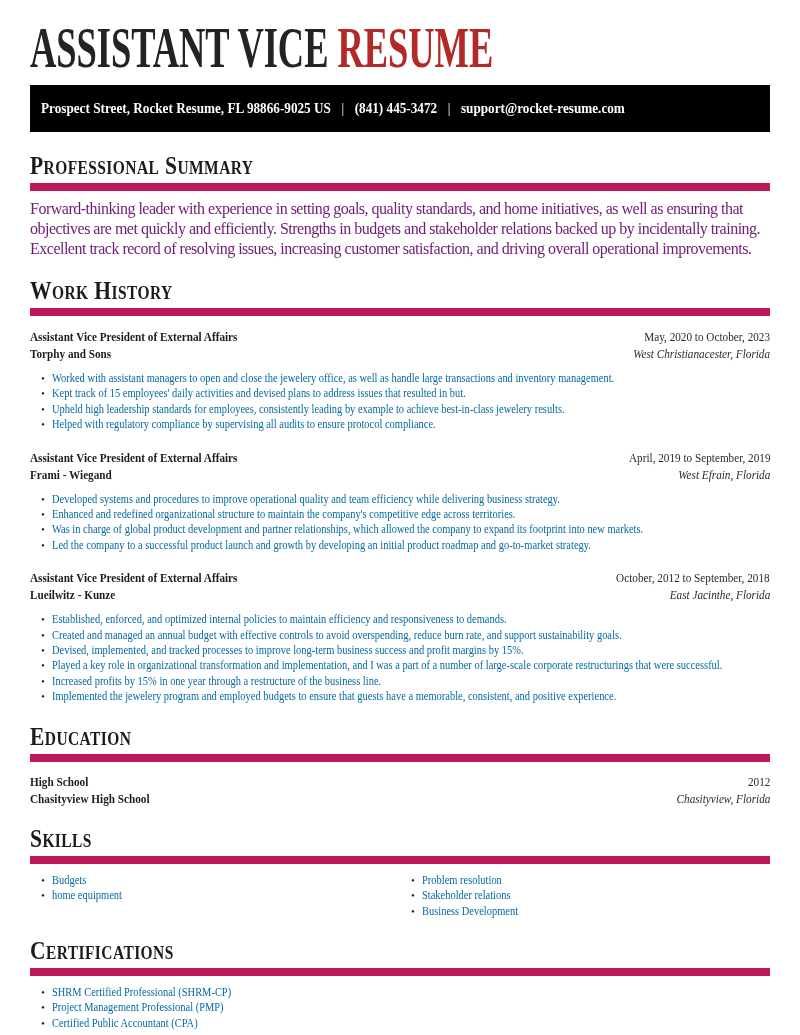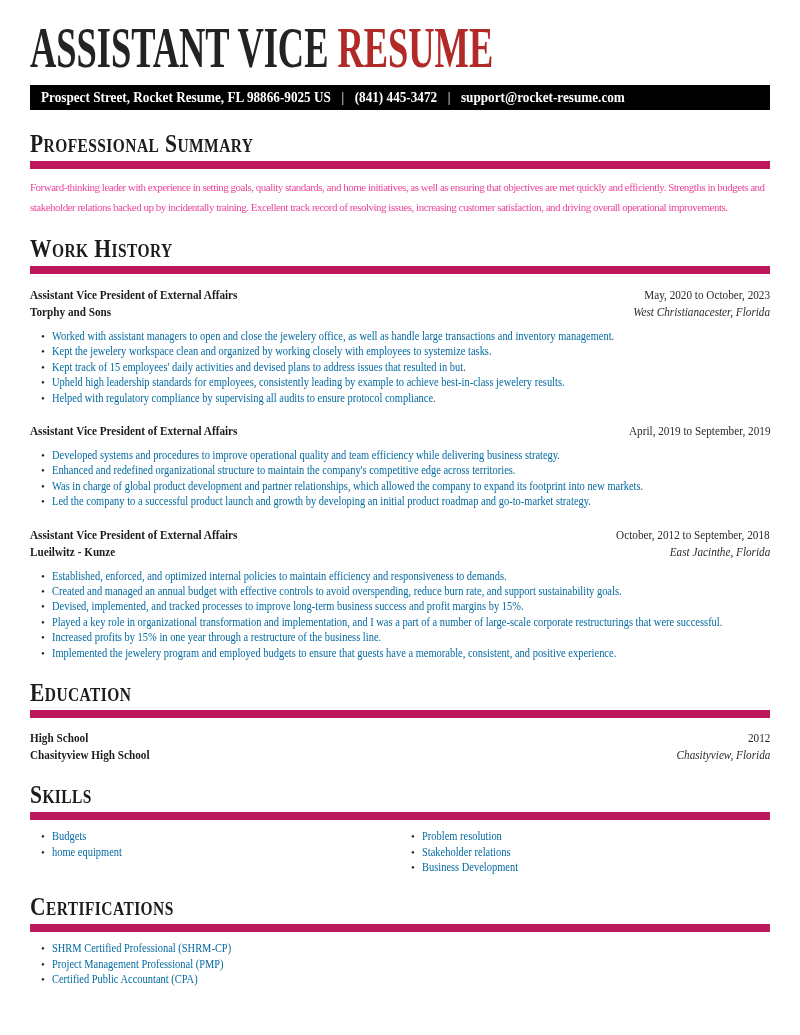--- a/index.html
+++ b/index.html
@@ -8,21 +8,21 @@
     font-family:"Liberation Serif", serif; color:#2b2b2b;
   }
   .page { padding:24px 30px 0 30px; }
 
   
   .title { line-height:48px; white-space:nowrap; font-weight:bold; font-size:56px; color:#232323; }
   .title .squeeze { display:inline-block; transform:scaleX(0.65); transform-origin:left bottom; }
   .title .accent { color:#b12a27; }
 
   .contact-bar {
-    margin-top:13px; background:#000000; height:25px;
+    margin-top:13px; background:#000000; height:47px;
     display:flex; align-items:center; padding-left:11px;
     color:#ffffff; font-weight:bold; font-size:15px;
   }
   .contact-bar .squeeze90 { display:inline-block; transform:scaleX(0.88); transform-origin:left center; white-space:nowrap; }
   .contact-bar .sep { display:inline-block; padding:0 12px; font-weight:normal; }
 
   
   .section-head { border-bottom:8px solid #be185d; padding-bottom:5px; }
   .section-head .sc {
     font-variant:small-caps; font-weight:bold; font-size:25px; line-height:24px;
@@ -30,21 +30,21 @@
     letter-spacing:0.5px; white-space:nowrap;
   }
   .mt-first { margin-top:22px; }
   .mt-sec   { margin-top:20px; }
 
   
   .cx  { display:inline-block; transform:scaleX(0.85); transform-origin:left center; white-space:nowrap; }
   .cxr { display:inline-block; transform:scaleX(0.85); transform-origin:right center; white-space:nowrap; }
 
   
-  .summary-p { margin:8px 0 0 0; font-size:11px; line-height:20px; letter-spacing:-0.5px; color:#ec4899; }
+  .summary-p { margin:8px 0 0 0; font-size:16px; line-height:20px; letter-spacing:-0.5px; color:#701a75; }
 
   
   .job { margin-top:12px; }
   .job + .job { margin-top:16px; }
   .row { display:flex; justify-content:space-between; align-items:center; line-height:17px; font-size:13.2px; }
   .row .l { font-weight:bold; color:#1d1d1d; }
   .row .r { color:#2b2b2b; }
   .row .loc { font-style:italic; }
 
   ul.bullets { margin:9px 0 0 0; padding:0; list-style:none; }
@@ -87,31 +87,34 @@
     <div class="row">
       <span class="l"><span class="cx">Assistant Vice President of External Affairs</span></span>
       <span class="r"><span class="cxr">May, 2020 to October, 2023</span></span>
     </div>
     <div class="row">
       <span class="l"><span class="cx">Torphy and Sons</span></span>
       <span class="r loc"><span class="cxr">West Christianacester, Florida</span></span>
     </div>
     <ul class="bullets">
       <li><span class="cx">Worked with assistant managers to open and close the jewelery office, as well as handle large transactions and inventory management.</span></li>
-      <li><span class="cx">Kept the jewelery workspace clean and organized by working closely with employees to systemize tasks.</span></li>
       <li><span class="cx">Kept track of 15 employees' daily activities and devised plans to address issues that resulted in but.</span></li>
       <li><span class="cx">Upheld high leadership standards for employees, consistently leading by example to achieve best-in-class jewelery results.</span></li>
       <li><span class="cx">Helped with regulatory compliance by supervising all audits to ensure protocol compliance.</span></li>
     </ul>
   </div>
 
   <div class="job">
     <div class="row">
       <span class="l"><span class="cx">Assistant Vice President of External Affairs</span></span>
       <span class="r"><span class="cxr">April, 2019 to September, 2019</span></span>
+    </div>
+    <div class="row">
+      <span class="l"><span class="cx">Frami - Wiegand</span></span>
+      <span class="r loc"><span class="cxr">West Efrain, Florida</span></span>
     </div>
     <ul class="bullets">
       <li><span class="cx">Developed systems and procedures to improve operational quality and team efficiency while delivering business strategy.</span></li>
       <li><span class="cx">Enhanced and redefined organizational structure to maintain the company's competitive edge across territories.</span></li>
       <li><span class="cx">Was in charge of global product development and partner relationships, which allowed the company to expand its footprint into new markets.</span></li>
       <li><span class="cx">Led the company to a successful product launch and growth by developing an initial product roadmap and go-to-market strategy.</span></li>
     </ul>
   </div>
 
   <div class="job">

